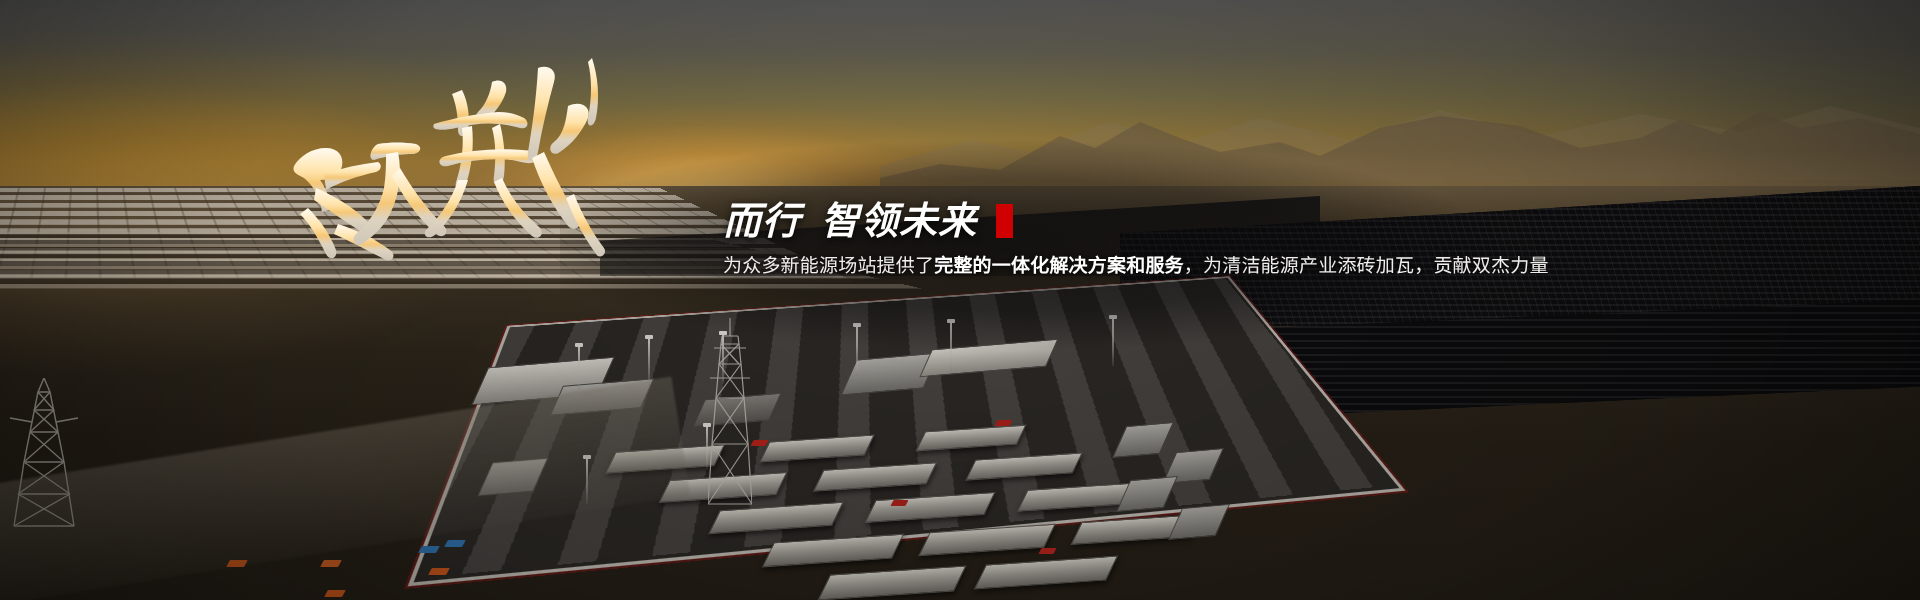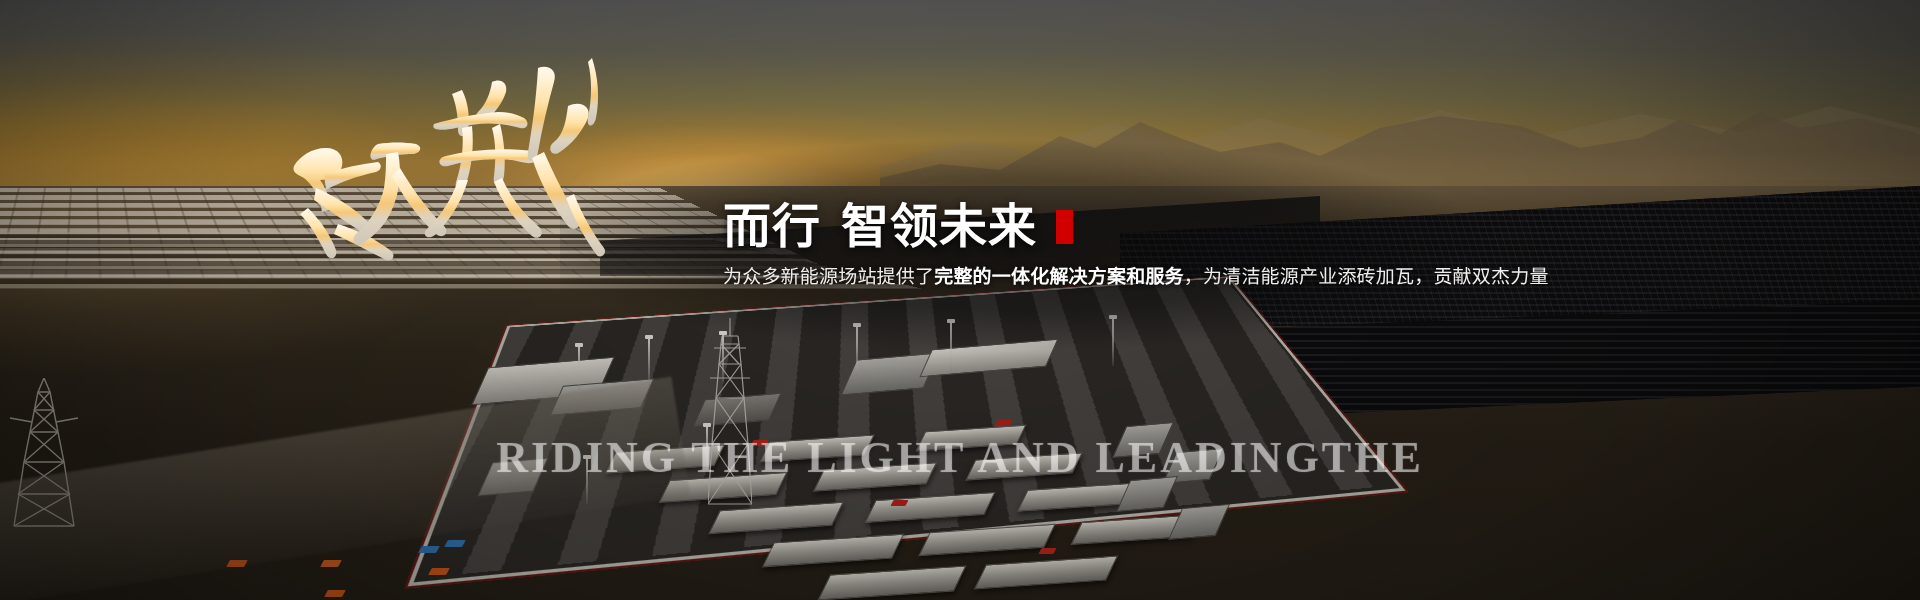--- a/index.html
+++ b/index.html
@@ -290,26 +290,27 @@
     position: absolute;
     left: 723px; top: 200px;
     width: 880px;
   }
   .headline {
     display: flex;
     align-items: center;
     gap: 0;
     margin: 0 0 9px 0;
     color: #ffffff;
-    font-size: 48px;
+    font-size: 38px;
     font-weight: 700;
     letter-spacing: 1px;
     line-height: 1.12;
     text-shadow: 0 2px 7px rgba(0,0,0,0.85);
     white-space: nowrap;
+    font-style: italic;
   }
   .headline .h-a { margin-right: 20px; }
   .headline .h-b { margin-right: 19px; }
   .red-tab {
     display: inline-block;
     width: 17px;
     height: 34px;
     background: #d00000;
     flex: 0 0 auto;
   }
@@ -512,15 +513,14 @@
       <span class="h-b">智领未来</span>
       <span class="red-tab" style="background: rgb(208, 0, 0);"></span>
     </h1>
 
 
     <p class="subline l2">
       <span>为众多新能源场站提供了</span><b>完整的一体化解决方案和服务</b><span>，为清洁能源产业添砖加瓦，贡献双杰力量</span>
     </p>
   </div>
 
-  <div class="eng eng-1">RIDING THE LIGHT AND LEADINGTHE</div>
 
 </div>
 
 </body></html>

